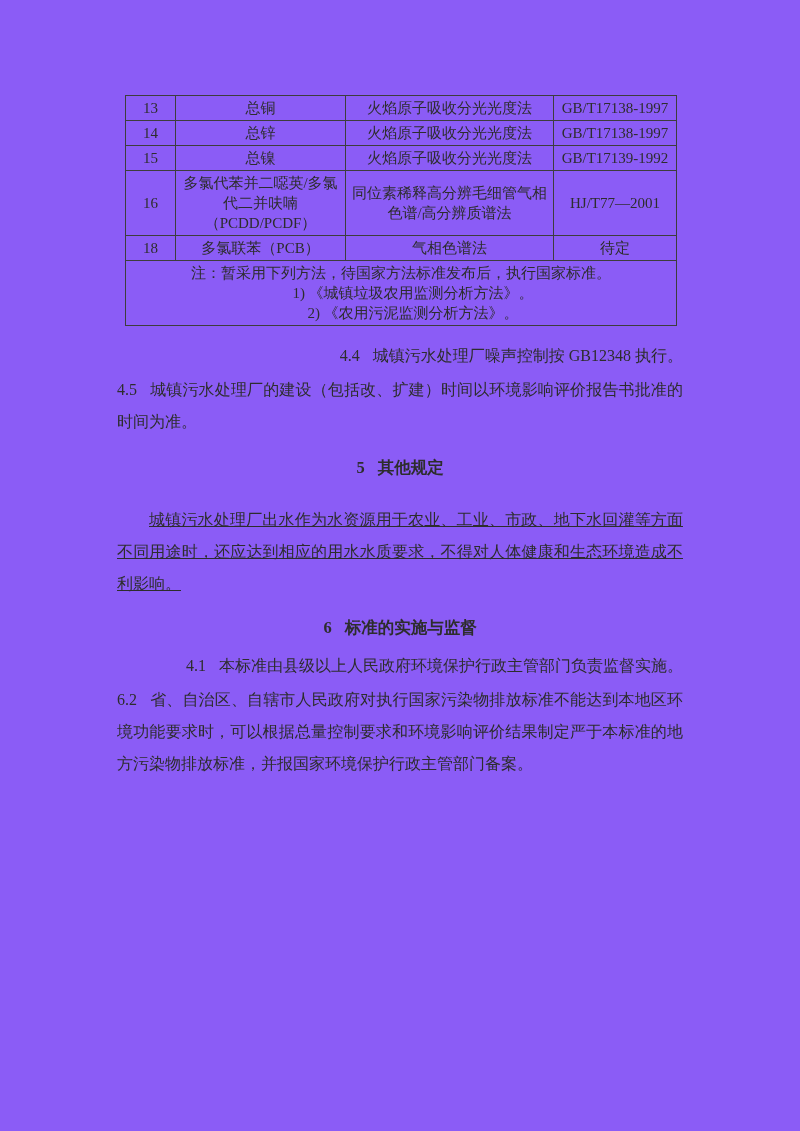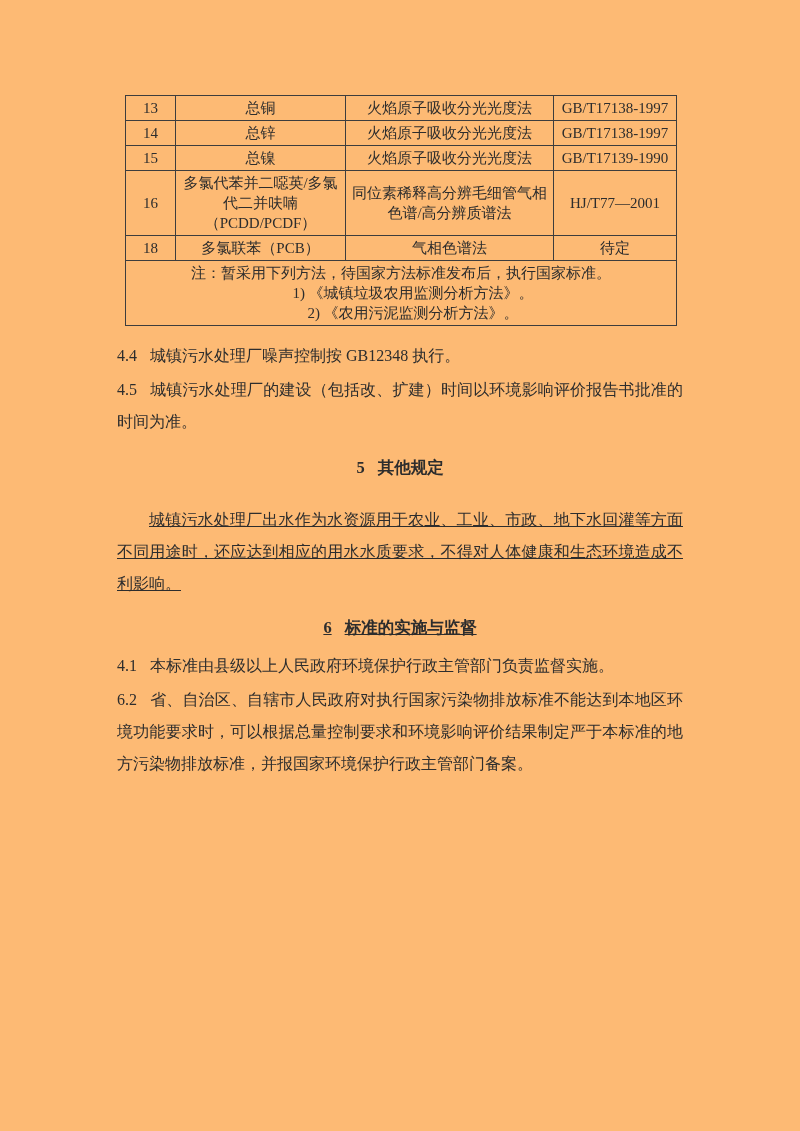--- a/index.html
+++ b/index.html
@@ -8,21 +8,21 @@
     background: #ffffff;
     width: 800px;
     height: 1131px;
     font-family: "Liberation Serif", "DejaVu Serif", serif;
     color: #2d2d2d;
   }
   .page {
     position: relative;
     width: 800px;
     height: 1131px;
-    background: #fdba74;
+    background: #8b5cf6;
     overflow: hidden;
   }
   .content {
     position: absolute;
     left: 117px;
     top: 95px;
     width: 566px;
   }
   
   table.method-table {
@@ -50,35 +50,35 @@
     line-height: 21px;
   }
   .note-sub { padding-left: 24px; }
   
   .para {
     font-size: 16px;
     line-height: 32px;
     text-align: justify;
     margin: 0;
   }
-  .para-single { text-align: left; }
+  .para-single { text-align: right; }
   .num { margin-right: 13px; }
   .heading {
     font-size: 16.5px;
     line-height: 32px;
     font-weight: bold;
     margin: 0;
     text-align: center;
   }
   .indent-first { text-indent: 2em; }
   .mt-p44 { margin-top: 14px; }
   .mt-p45 { margin-top: 2px; }
   .mt-h5  { margin-top: 14px; }
   .mt-p5  { margin-top: 20px; text-decoration: underline; }
-  .mt-h6  { margin-top: 12px; text-decoration: underline; }
+  .mt-h6  { margin-top: 12px; }
   .mt-p61 { margin-top: 6px; }
   .mt-p62 { margin-top: 2px; }
 </style>
 </head>
 <body>
 
 <div class="page">
   <div class="content">
 
     <table class="method-table">
@@ -98,21 +98,21 @@
         <tr class="r-single">
           <td>14</td>
           <td>总锌</td>
           <td>火焰原子吸收分光光度法</td>
           <td>GB/T17138-1997</td>
         </tr>
         <tr class="r-single">
           <td>15</td>
           <td>总镍</td>
           <td>火焰原子吸收分光光度法</td>
-          <td>GB/T17139-1990</td>
+          <td>GB/T17139-1992</td>
         </tr>
         <tr class="r-triple">
           <td>16</td>
           <td>多氯代苯并二噁英/多氯代二并呋喃（PCDD/PCDF）</td>
           <td>同位素稀释高分辨毛细管气相色谱/高分辨质谱法</td>
           <td>HJ/T77—2001</td>
         </tr>
         <tr class="r-single">
           <td>18</td>
           <td>多氯联苯（PCB）</td>

